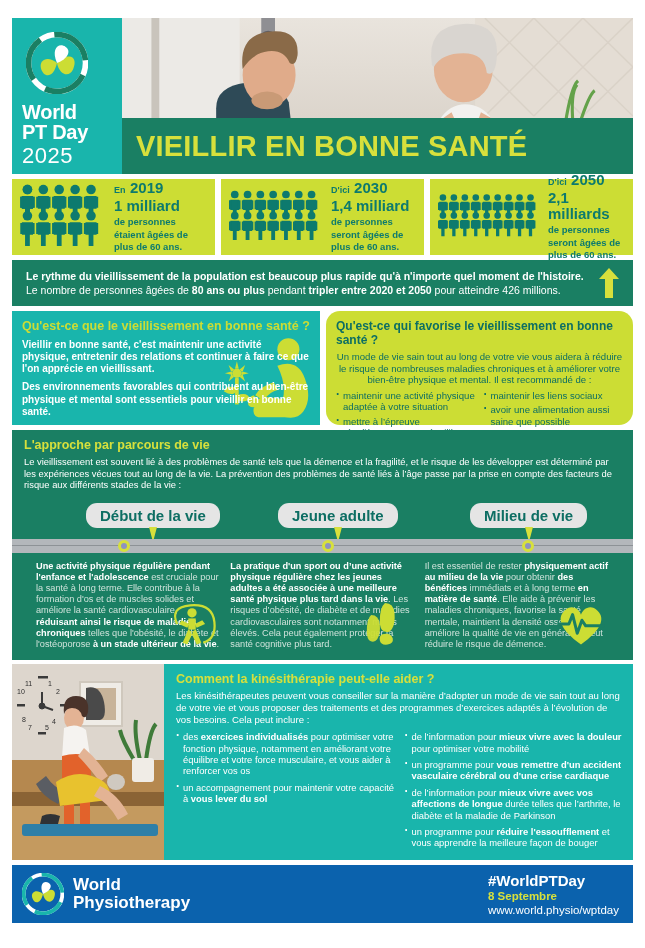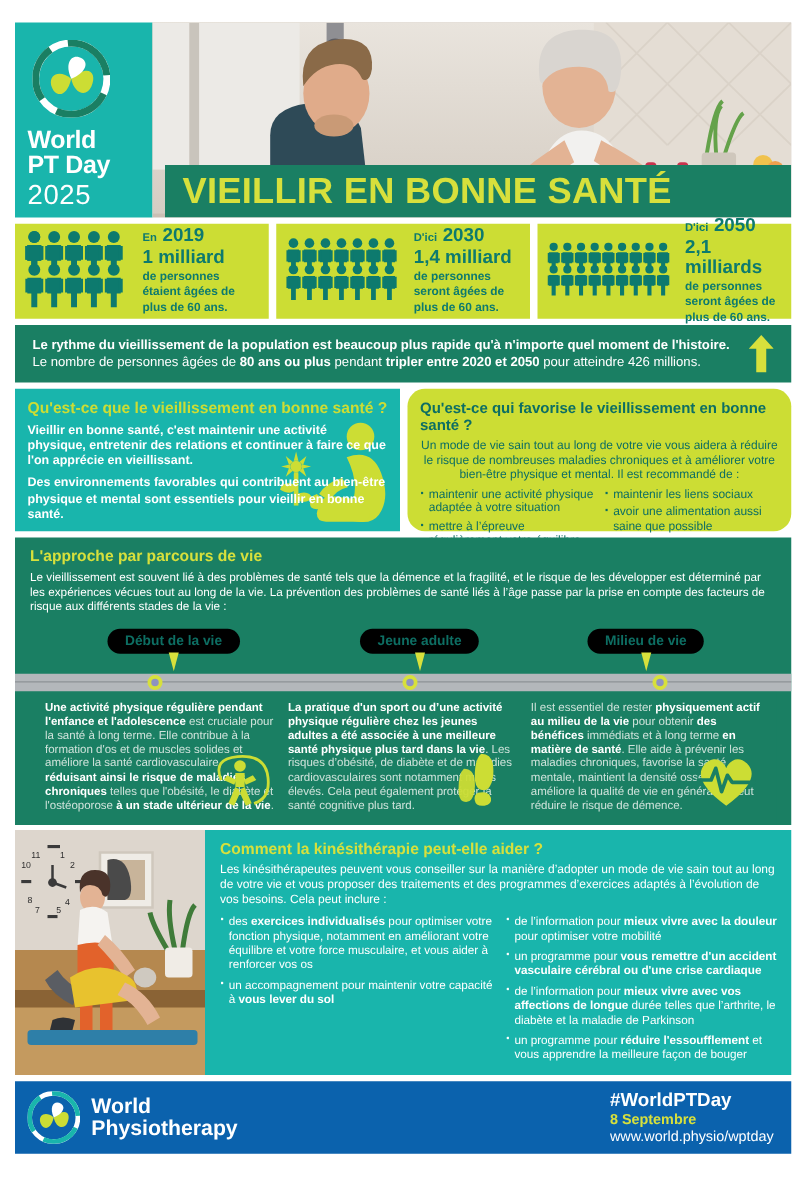--- a/index.html
+++ b/index.html
@@ -18,22 +18,22 @@
     padding: 10px 8px 6px 10px; color: #fff;
   }
   .logo-mark { width: 62px; height: 62px; position: relative; margin: 4px 0 8px 4px; }
   .wpt-title { font-weight: bold; font-size: 20px; line-height: 20px; letter-spacing: -0.3px; }
   .wpt-title .l2 { display:block; }
   .wpt-year { font-size: 22px; line-height: 24px; font-weight: 300; margin-top: 2px; letter-spacing: 0.5px; }
 
   .hero { flex: 1; position: relative; overflow: hidden; background: #cbbfb4; }
   .hero-photo { position:absolute; inset:0; }
   .hero-band {
-    position: absolute; left: 0; right: 0; bottom: 0; height: 42px;
-    background: #1a7f63; display: flex; align-items: center; padding-left: 14px; margin-left: 10px;
+    position: absolute; left: 0; right: 0; bottom: 0; height: 56px;
+    background: #1a7f63; display: flex; align-items: center; padding-left: 14px;
   }
   .hero-band .t {
     color: #d7e03c; font-weight: bold; font-size: 29px; letter-spacing: 0.2px; line-height: 30px;
   }
 
   
   .stats { display: flex; gap: 6px; margin: 5px 12px 0 12px; height: 76px; }
   .stat {
     flex: 1; background: #ccdd34; display: flex; align-items: center;
     padding: 5px 6px 5px 8px; gap: 6px;
@@ -72,22 +72,22 @@
   .qa-lime ul { list-style: none; flex: 1; }
   .qa-lime li { color: #0d6e63; font-size: 9.6px; line-height: 11.4px; padding-left: 7px; position: relative; margin-bottom: 3px; }
   .qa-lime li:before { content: "·"; position: absolute; left: 0; top: -1px; font-weight: bold; font-size: 12px; }
 
   
   .life { margin: 5px 12px 0 12px; background: #1a7f63; position: relative; padding: 8px 12px 0 12px; }
   .life h2 { color: #d7e03c; font-size: 12.5px; font-weight: bold; line-height: 15px; margin-bottom: 3px; }
   .life > p { color: #fff; font-size: 9.4px; line-height: 11.5px; }
   .pills { position: relative; height: 42px; margin-top: 6px; }
   .pill {
-    position: absolute; background: #000000; color: #0d6e63; font-weight: bold;
-    font-size: 11px; padding: 4px 14px; border-radius: 11px; white-space: nowrap;
+    position: absolute; background: #e5e5e5; color: #0d6e63; font-weight: bold;
+    font-size: 15px; padding: 4px 14px; border-radius: 11px; white-space: nowrap;
   }
   .pill:after {
     content: ""; position: absolute; left: 50%; margin-left: -4px; bottom: -14px;
     width: 0; height: 0; border-left: 4px solid transparent; border-right: 4px solid transparent;
     border-top: 15px solid #d7e03c;
   }
   .timeline { position: relative; height: 14px; background: #b3b7bb; margin: 0 -12px; }
   .tl-line { position:absolute; left:0; right:0; top: 6px; height:1.5px; background:#8d9296; }
   .dot {
     position: absolute; top: 1px; width: 12px; height: 12px; border-radius: 50%;
@@ -362,21 +362,21 @@
       </div>
     </div>
   </div>
 
   <div class="life">
     <h2>L'approche par parcours de vie</h2>
     <p>Le vieillissement est souvent lié à des problèmes de santé tels que la démence et la fragilité, et le risque de les développer est déterminé par les expériences vécues tout au long de la vie. La prévention des problèmes de santé liés à l’âge passe par la prise en compte des facteurs de risque aux différents stades de la vie :</p>
 
     <div class="pills">
       <div class="pill" style="left:62px;top:6px;">Début de la vie</div>
-      <div class="pill" style="left:264px;top:6px;">Jeune adulte</div>
+      <div class="pill" style="left:254px;top:6px;">Jeune adulte</div>
       <div class="pill" style="left:446px;top:6px;">Milieu de vie</div>
     </div>
 
     <div class="timeline">
       <div class="tl-line"></div>
       <div class="dot" style="left:112px;"></div>
       <div class="dot" style="left:316px;"></div>
       <div class="dot" style="left:516px;"></div>
     </div>
 

